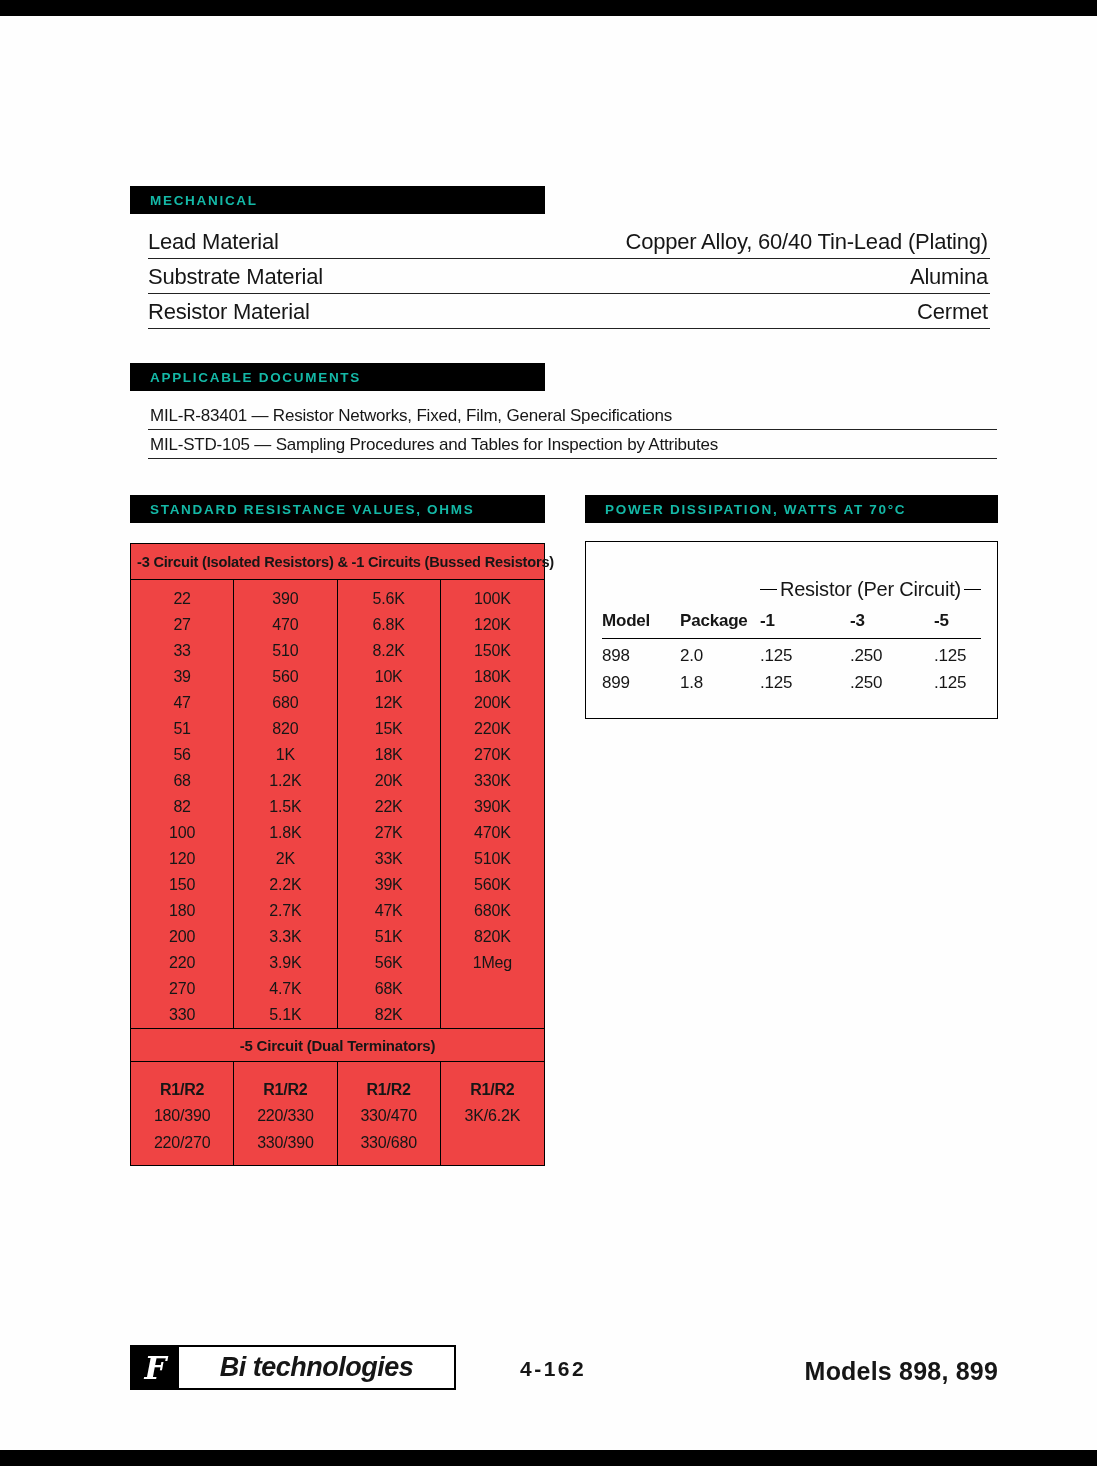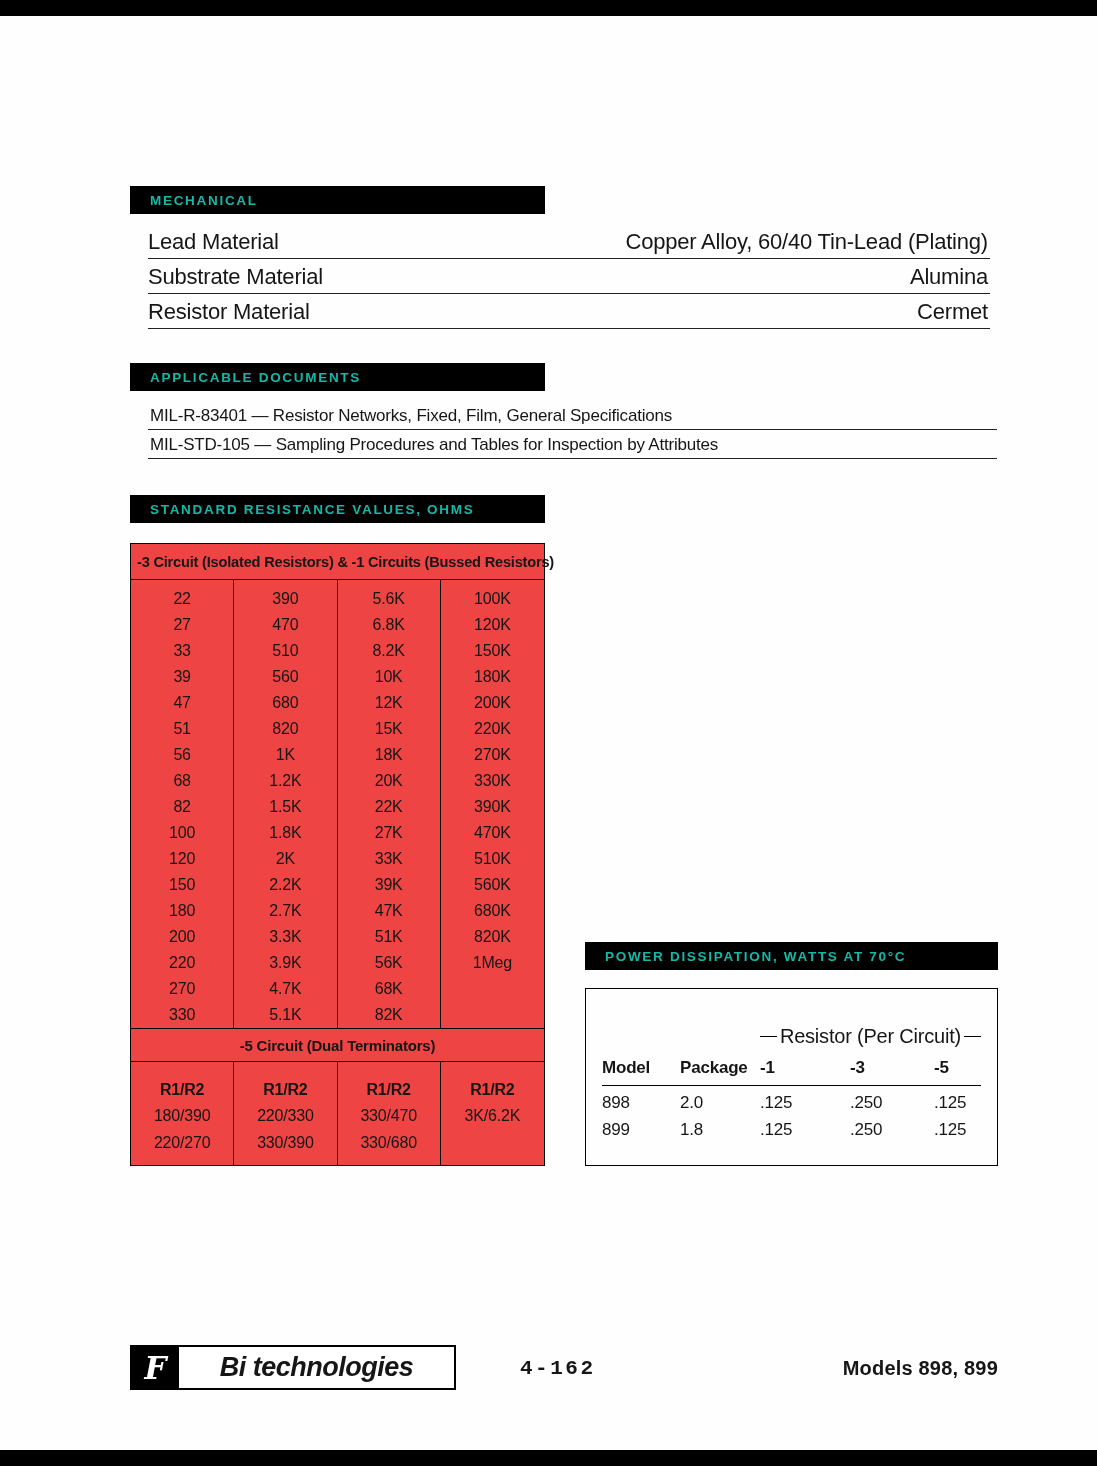--- a/index.html
+++ b/index.html
@@ -29,21 +29,21 @@
     display:flex; justify-content:space-between; align-items:baseline;
     border-bottom:1.4px solid #222; padding:5px 2px 3px 0; font-size:22px;
   }
 
   
   .docs-section { margin-top:34px; }
   .doc-list { margin:10px 0 0 18px; width:849px; }
   .doc-row { border-bottom:1.4px solid #222; padding:5px 0 3px 2px; font-size:17px; }
 
   
-  .two-col { display:flex; margin-top:36px; align-items:flex-end; }
+  .two-col { display:flex; margin-top:36px; align-items:flex-start; }
   .left-col { width:415px; }
   .right-col { width:413px; margin-left:40px; }
 
   
   .res-table { margin-top:20px; border:1.6px solid #000; background:#ef4444; }
   .res-head {
     font-weight:bold; font-size:14.6px; padding:10px 5px 9px 6px;
     border-bottom:1.4px solid #000; white-space:nowrap;
   }
   .rgrid-row { display:grid; grid-template-columns:repeat(4,1fr); }
@@ -76,22 +76,22 @@
     border:2.5px solid #000; display:flex; align-items:stretch; background:#fff;
   }
   .logo-mark {
     width:47px; background:#000; color:#fff; display:flex; align-items:center; justify-content:center;
     font-family:"DejaVu Serif", serif; font-style:italic; font-weight:bold; font-size:31px;
   }
   .logo-text {
     flex:1; display:flex; align-items:center; justify-content:center;
     font-style:italic; font-weight:bold; font-size:27px; letter-spacing:-0.5px;
   }
-  .page-num { position:absolute; left:520px; top:1357px; font-weight:bold; font-size:21px; letter-spacing:2.5px;font-family:Liberation Mono, monospace; }
-  .models-label { position:absolute; right:99px; top:1357px; font-weight:bold; font-size:20px; letter-spacing:0.2px; }
+  .page-num { position:absolute; left:520px; top:1357px; font-weight:bold; font-size:21px; letter-spacing:2.5px; }
+  .models-label { position:absolute; right:99px; top:1357px; font-weight:bold; font-size:25px; letter-spacing:0.2px; }
 </style>
 </head>
 <body>
 
 <div class="page" data-name="datasheet-page">
   <div class="edge-bar top" data-name="top-edge-bar"></div>
 
   <div class="content" data-name="page-content">
 
     <div class="black-head w415" data-name="mechanical-section-title">MECHANICAL</div>

